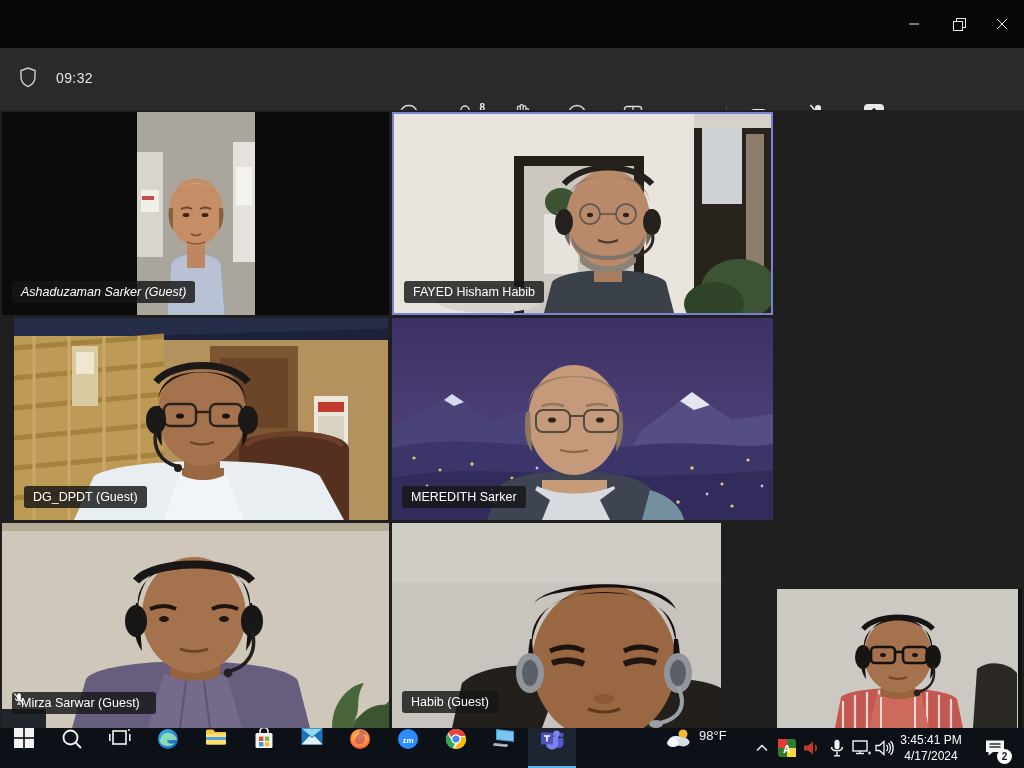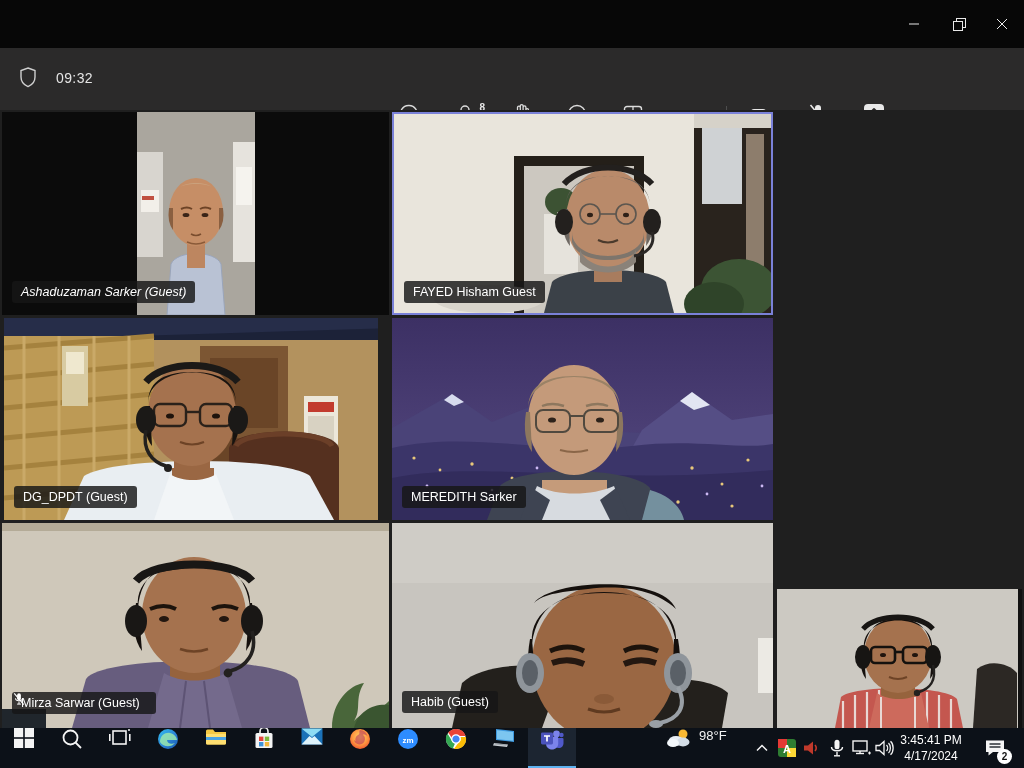--- a/index.html
+++ b/index.html
@@ -239,30 +239,30 @@
         <line x1="206" y1="100" x2="222" y2="100" stroke="#5c564f" stroke-width="1.6"></line>
         <ellipse cx="196" cy="101" rx="3" ry="2.2" fill="#2e2018"></ellipse>
         <ellipse cx="232" cy="101" rx="3" ry="2.2" fill="#2e2018"></ellipse>
         <path d="M204 126 Q214 131 224 126" stroke="#4a3a2c" stroke-width="2" fill="none"></path>
         <ellipse cx="170" cy="108" rx="9" ry="13" fill="#23201e"></ellipse>
         <ellipse cx="258" cy="108" rx="9" ry="13" fill="#23201e"></ellipse>
         <path d="M170 70 C190 48 238 48 258 70" stroke="#23201e" stroke-width="6" fill="none"></path>
         <path d="M258 118 C262 132 252 140 240 142" stroke="#2b2826" stroke-width="3" fill="none"></path>
       </svg>
       <div class="namechip" style="bottom:10px">
-        <span>FAYED Hisham Guest</span>
+        <span>FAYED Hisham Habib</span>
       </div>
     </div>
 
     <div style="position:absolute; left:777px; top:2px; width:245px; height:480px;">
       
       
     </div>
 
-    <div class="tile" style="left:4px; top:208px; width:374px; height:202px;">
+    <div class="tile" style="left:14px; top:208px; width:374px; height:202px;">
       <svg width="387" height="202" viewBox="0 0 387 202">
         <rect width="387" height="202" fill="#b3925e"></rect>
         <rect x="0" y="0" width="387" height="22" fill="#262d49"></rect>
         <path d="M0 22 L387 10 L387 22 Z" fill="#1c2238"></path>
         <rect x="0" y="18" width="150" height="184" fill="#bd9a55"></rect>
         <path d="M0 30 L150 18 M0 60 L150 46 M0 90 L150 76 M0 120 L150 106 M0 150 L150 136 M0 180 L150 166" stroke="#a5823e" stroke-width="5" fill="none"></path>
         <path d="M20 18 L20 202 M55 18 L55 202 M90 18 L90 202 M125 18 L125 202" stroke="#caa968" stroke-width="3"></path>
         <rect x="58" y="28" width="26" height="60" fill="#d8cba2"></rect>
         <rect x="62" y="34" width="18" height="22" fill="#efe8cf"></rect>
         <rect x="196" y="28" width="88" height="174" fill="#7c5633"></rect>
@@ -392,21 +392,21 @@
               <rect x="8" y="2" width="6" height="11" rx="3" fill="#fff"></rect>
               <path d="M5.5 10 C5.5 15 16.5 15 16.5 10" fill="none" stroke="#fff" stroke-width="1.6"></path>
               <line x1="11" y1="15" x2="11" y2="19" stroke="#fff" stroke-width="1.6"></line>
               <line x1="8" y1="19" x2="14" y2="19" stroke="#fff" stroke-width="1.6"></line>
               <line x1="3.5" y1="2" x2="18.5" y2="20" stroke="#fff" stroke-width="1.8"></line>
             </svg>
         </span>
       </div>
     </div>
 
-    <div class="tile" style="left:392px; top:413px; width:381px; height:205px;">
+    <div class="tile" style="left:392px; top:413px; width:329px; height:205px;">
       <svg width="381" height="205" viewBox="0 0 381 205">
         <rect width="381" height="205" fill="#c8c5bf"></rect>
         <rect x="0" y="0" width="381" height="60" fill="#cfccc6"></rect>
         <rect x="366" y="115" width="15" height="55" fill="#eceae4"></rect>
         <path d="M60 205 L70 160 C90 140 150 138 170 150 L150 205 Z" fill="#23201c"></path>
         <path d="M250 205 L240 168 C262 150 320 154 336 170 L330 205 Z" fill="#23201c"></path>
         <ellipse cx="212" cy="140" rx="72" ry="78" fill="#9a6743"></ellipse>
         <path d="M140 120 C134 52 290 52 284 120 C278 84 258 70 212 70 C166 70 146 84 140 120 Z" fill="#15100d"></path>
         <path d="M138 116 Q132 150 144 166 L140 116 Z" fill="#15100d"></path>
         <path d="M286 116 Q292 150 280 166 L282 116 Z" fill="#15100d"></path>

